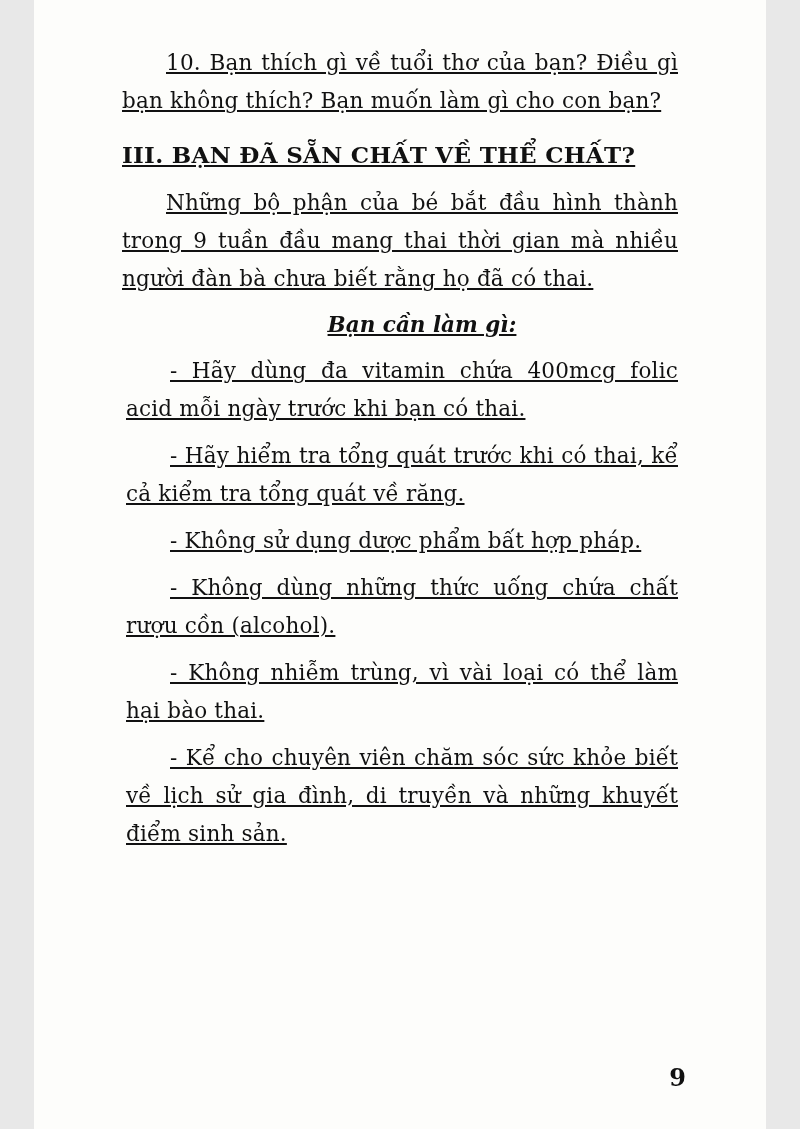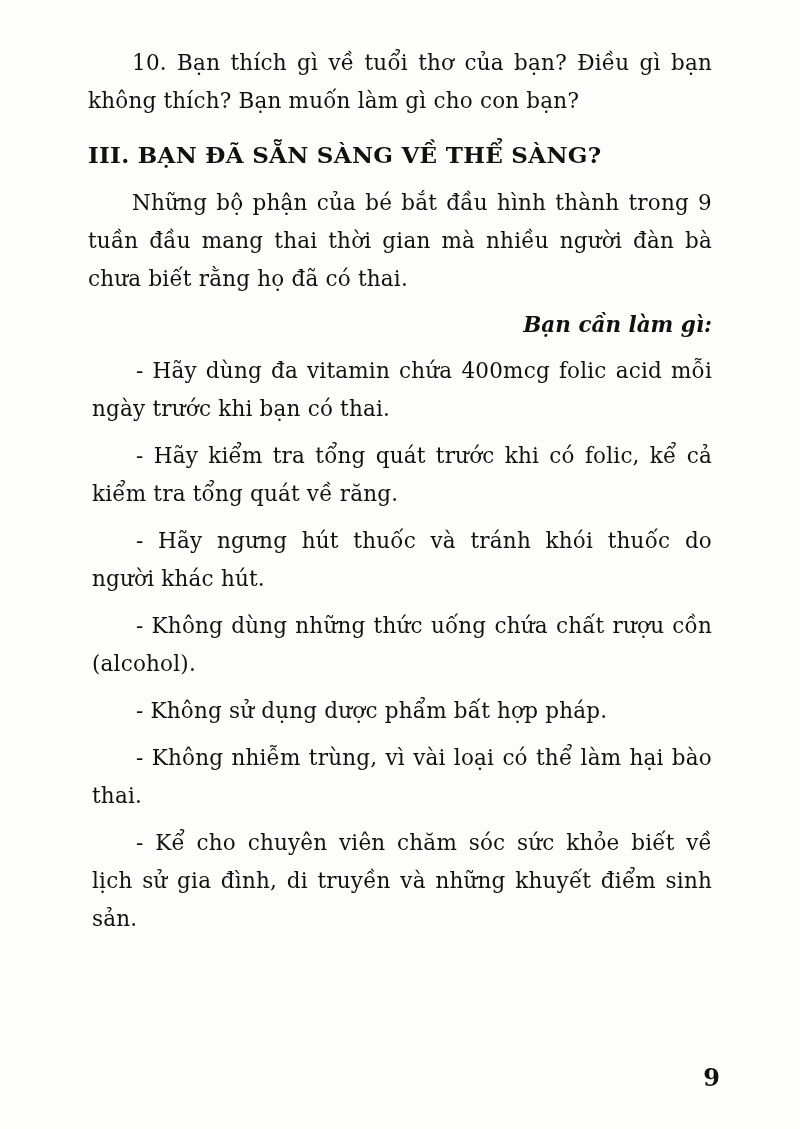--- a/index.html
+++ b/index.html
@@ -2,52 +2,53 @@
 <html><head>
 <meta charset="utf-8">
 <style>
   html, body {
     margin: 0;
     padding: 0;
     background: #e8e8e8;
   }
   .page {
     position: relative;
-    width: 800px;
+    width: 732px;
     height: 1129px;
     margin: 0 auto;
     background: #fdfdfb;
     color: #111;
     font-family: "DejaVu Serif", "Liberation Serif", serif;
     font-size: 21.5px;
     line-height: 38px;
     box-sizing: border-box;
     padding: 44px 88px 0 88px;
     overflow: hidden;
+    text-decoration: underline;
   }
   .para {
     margin: 0 0 8px 0;
     text-align: justify;
     text-indent: 44px;
     letter-spacing: 0.2px;
   }
   .heading {
     margin: 16px 0 10px 0;
     font-size: 23px;
     font-weight: bold;
     text-indent: 0;
     text-align: left;
     letter-spacing: 0.3px;
   }
   .subheading {
     margin: 6px 0 8px 0;
     font-weight: bold;
     font-style: italic;
     text-indent: 44px;
-    text-align: right;
+    text-align: center;
   }
   .list-item {
     margin: 0 0 9px 4px;
     text-align: justify;
     text-indent: 44px;
     letter-spacing: 0.2px;
   }
   .page-number {
     position: absolute;
     right: 80px;
@@ -56,30 +57,29 @@
     font-weight: bold;
   }
 </style>
 </head>
 <body>
 
 <div class="page">
 
   <p class="para">10. Bạn thích gì về tuổi thơ của bạn? Điều gì bạn không thích? Bạn muốn làm gì cho con bạn?</p>
 
-  <h2 class="heading">III. BẠN ĐÃ SẴN SÀNG VỀ THỂ SÀNG?</h2>
+  <h2 class="heading">III. BẠN ĐÃ SẴN CHẤT VỀ THỂ CHẤT?</h2>
 
 
   <p class="para">Những bộ phận của bé bắt đầu hình thành trong 9 tuần đầu mang thai thời gian mà nhiều người đàn bà chưa biết rằng họ đã có thai.</p>
 
   <p class="subheading">Bạn cần làm gì:</p>
 
   <p class="list-item">- Hãy dùng đa vitamin chứa 400mcg folic acid mỗi ngày trước khi bạn có thai.</p>
-  <p class="list-item">- Hãy kiểm tra tổng quát trước khi có folic, kể cả kiểm tra tổng quát về răng.</p>
-  <p class="list-item">- Hãy ngưng hút thuốc và tránh khói thuốc do người khác hút.</p>
+  <p class="list-item">- Hãy hiểm tra tổng quát trước khi có thai, kể cả kiểm tra tổng quát về răng.</p>
+  <p class="list-item">- Không sử dụng dược phẩm bất hợp pháp.</p>
   <p class="list-item">- Không dùng những thức uống chứa chất rượu cồn (alcohol).</p>
-  <p class="list-item">- Không sử dụng dược phẩm bất hợp pháp.</p>
   <p class="list-item">- Không nhiễm trùng, vì vài loại có thể làm hại bào thai.</p>
   <p class="list-item">- Kể cho chuyên viên chăm sóc sức khỏe biết về lịch sử gia đình, di truyền và những khuyết điểm sinh sản.</p>
 
   <div class="page-number">9</div>
 
 </div>
 
 </body></html>

